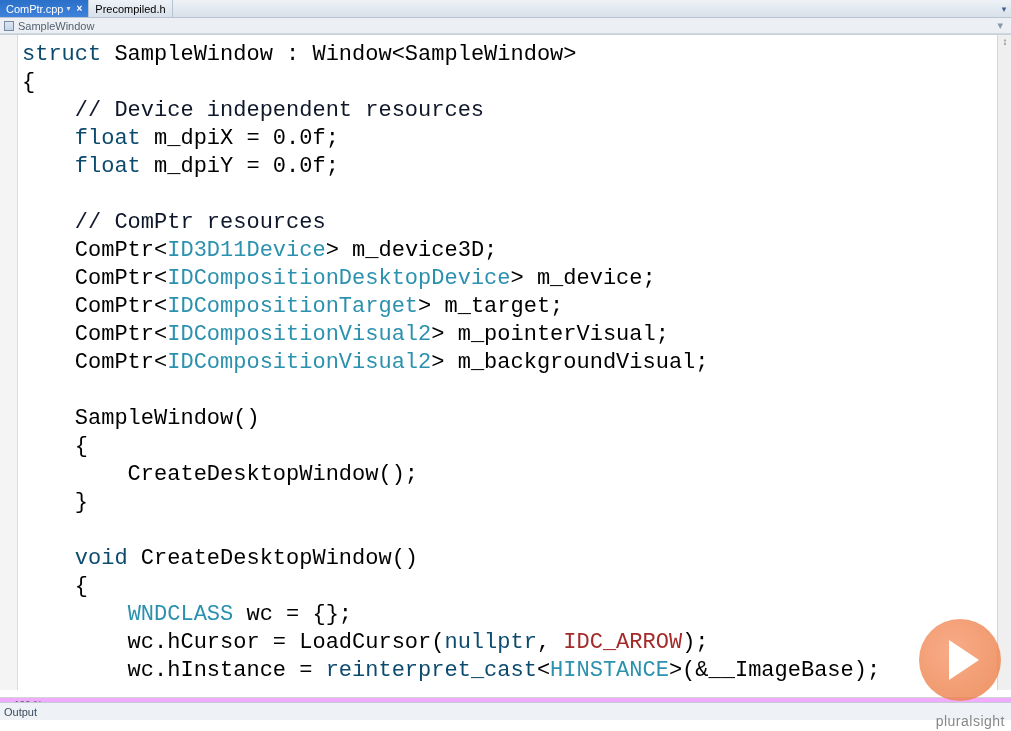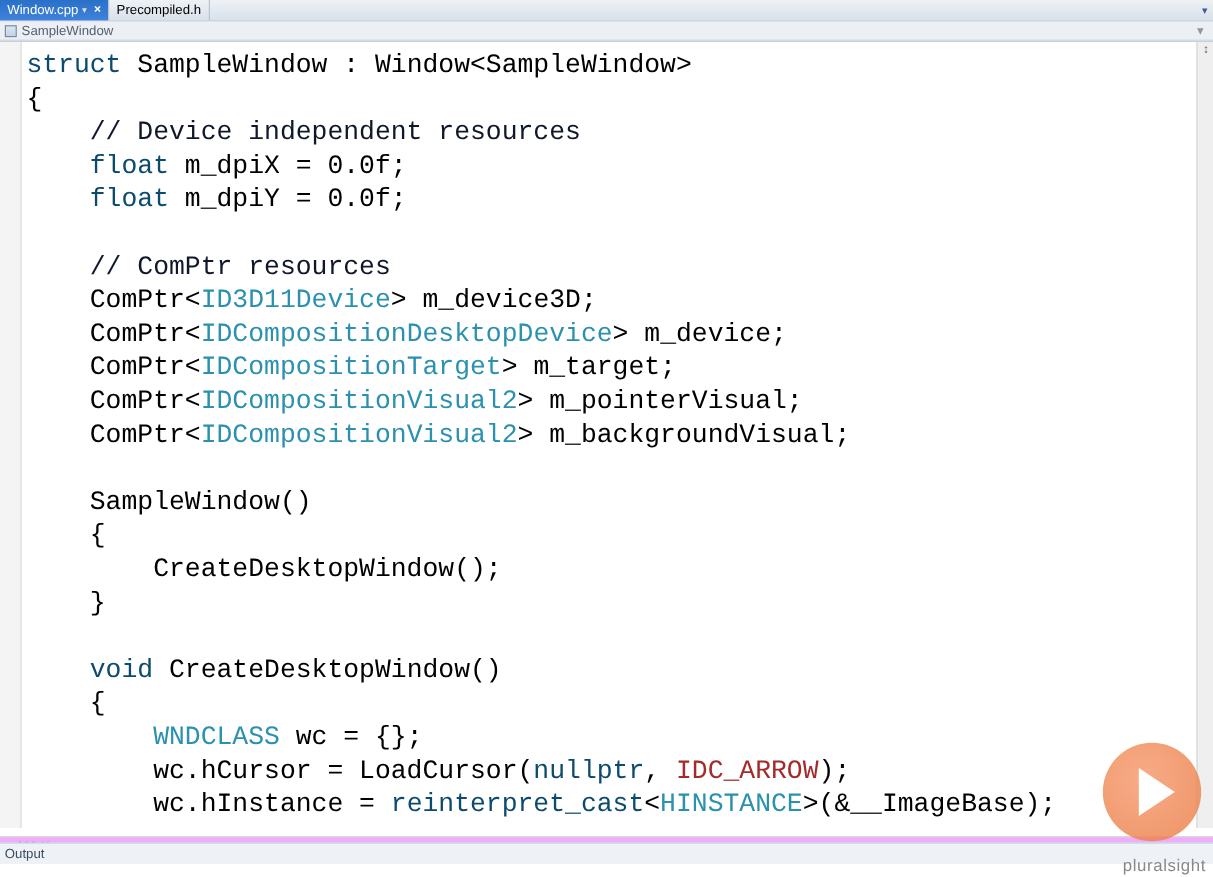--- a/index.html
+++ b/index.html
@@ -130,21 +130,21 @@
   width:14px; height:18px;
   color:#3a5f8f; font-size:9px;
   display:flex; align-items:center; justify-content:center;
 }
 </style>
 </head>
 <body>
 
 <div class="tab-bar">
   <div class="tab active">
-    <span>Window.cpp</span>
+    <span>ComPtr.cpp</span>
     <span class="dd">▾</span>
     <span class="close">×</span>
   </div>
   <div class="tab">
     <span>Precompiled.h</span>
   </div>
   <div class="toolbar-dd">▾</div>
 </div>
 
 <div class="breadcrumb-bar">

